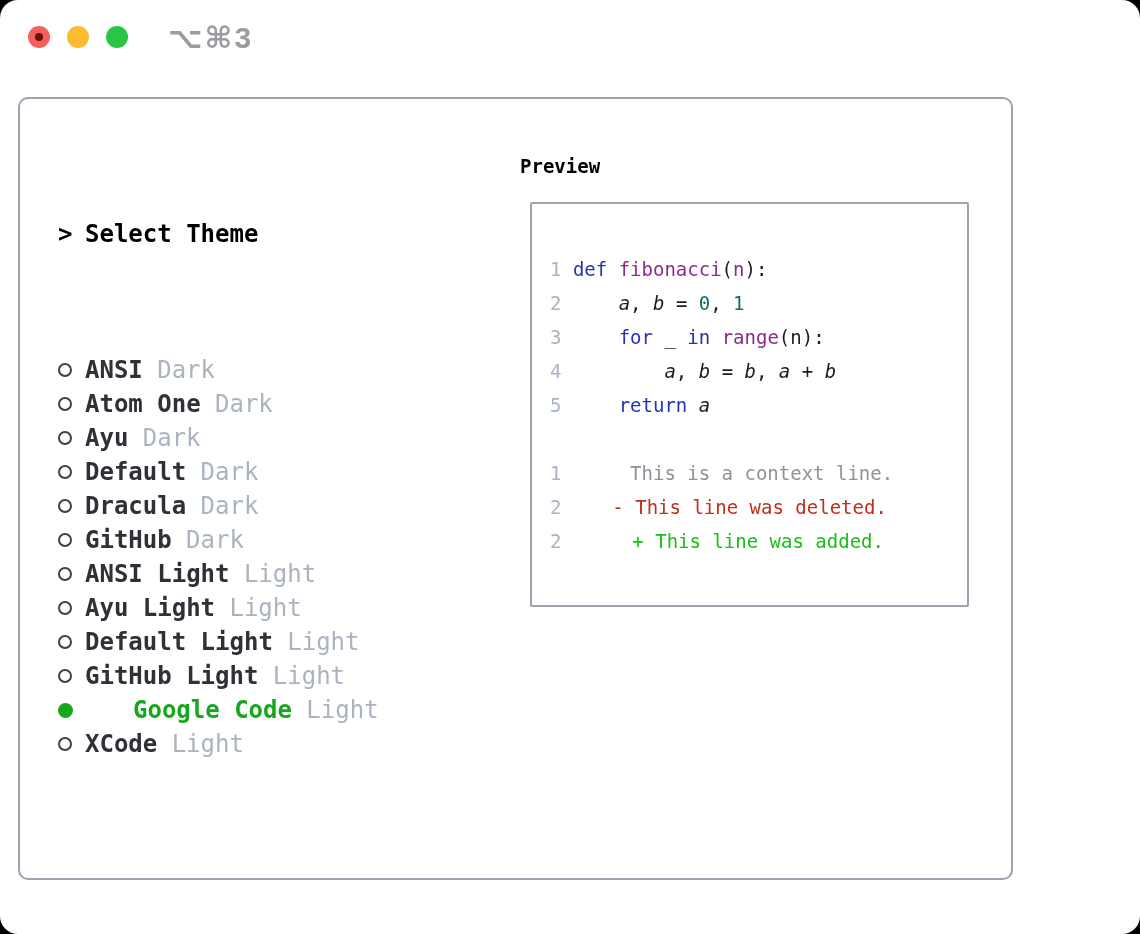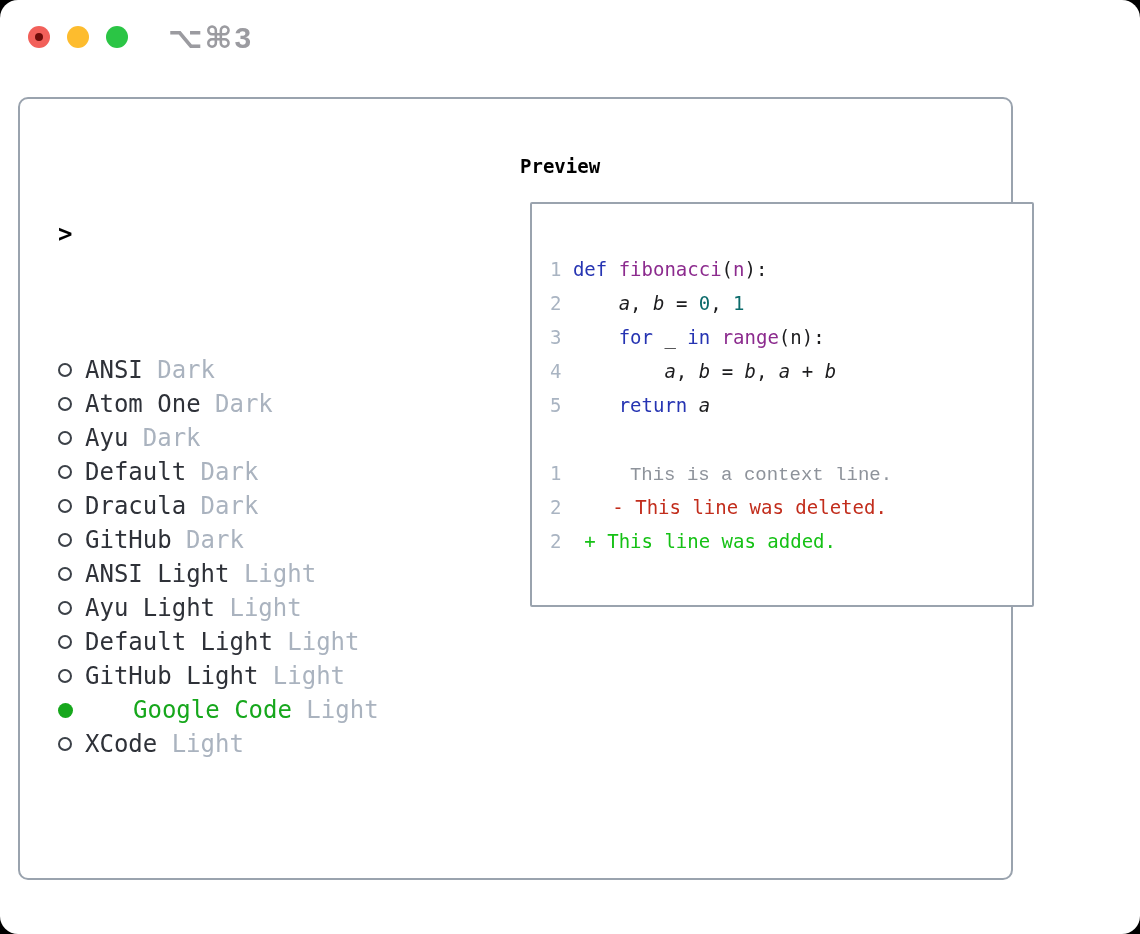--- a/index.html
+++ b/index.html
@@ -74,40 +74,40 @@
     border-radius: 50%;
     border: 2.5px solid #3c4148;
     box-sizing: border-box;
   }
   .radio.filled {
     border: none;
     width: 15px; height: 15px;
     background: var(--accent-green);
   }
   .header-label { font-weight: 700; color: #000; }
-  .iname { color: var(--text-dark); }
+  .iname { color: var(--text-dark); font-weight: bold; }
   .item.selected .iname { color: var(--accent-green); margin-left: 48px; }
   .itag { color: var(--muted-gray); margin-left: 0.6em; }
   .apply-section { margin-top: 34px; }
   
   .right-col {
     position: absolute;
     left: 500px; top: 50px;
     font-size: 19px;
     line-height: 34px;
   }
   .preview-title {
     font-weight: 700;
     color: #000;
     height: 34px; line-height: 34px;
   }
   .preview-box {
     margin-top: 19px;
     margin-left: 10px;
-    width: 504px; height: 405px;
+    width: 439px; height: 405px;
     box-sizing: border-box;
     border: 2px solid var(--border-gray);
     border-radius: 2px;
     background: #fff;
     padding: 48px 0 0 18px;
     overflow: hidden;
   }
   .code-block { white-space: pre; }
   .code-block.diff { margin-top: 34px; }
   .code-line { height: 34px; line-height: 34px; }
@@ -115,43 +115,44 @@
     display: inline-block;
     width: 1ch;
     margin-right: 1ch;
     color: var(--line-number-gray);
   }
   .tok.kw  { color: var(--keyword-blue); }
   .tok.fn  { color: var(--function-purple); }
   .tok.lit { color: var(--literal-teal); }
   .tok.pl  { color: #1d1d1f; }
   .tok.var { color: #1d1d1f; font-style: italic; }
-  .tok.ctx { color: var(--context-gray); font-family: Liberation Mono, monospace; }
+  .tok.ctx { color: var(--context-gray); }
   .tok.del { color: var(--deleted-red); margin-left: 28px; }
-  .tok.add { color: var(--added-green); }
+  .tok.add { color: var(--added-green); margin-left: 48px; }
 </style>
 </head>
 <body>
 
 <div class="window">
 
   <div class="titlebar">
     <span class="light red">
         <span class="inner-dot"></span>
       </span>
     <span class="light yellow"></span>
     <span class="light green"></span>
     <span class="win-title">⌥⌘3</span>
   </div>
 
   <div class="main-box">
 
     <div class="left-col">
       <div class="row">
         <span class="marker"><span class="cursor-glyph">&gt;</span></span>
+        <span class="header-label">Select Theme</span>
       </div>
 
       <div id="theme-items"><div class="row item"><span class="marker"><span class="radio"></span></span><span class="iname">ANSI</span><span class="itag">Dark</span></div><div class="row item"><span class="marker"><span class="radio"></span></span><span class="iname">Atom One</span><span class="itag">Dark</span></div><div class="row item"><span class="marker"><span class="radio"></span></span><span class="iname">Ayu</span><span class="itag">Dark</span></div><div class="row item"><span class="marker"><span class="radio"></span></span><span class="iname">Default</span><span class="itag">Dark</span></div><div class="row item"><span class="marker"><span class="radio"></span></span><span class="iname">Dracula</span><span class="itag">Dark</span></div><div class="row item"><span class="marker"><span class="radio"></span></span><span class="iname">GitHub</span><span class="itag">Dark</span></div><div class="row item"><span class="marker"><span class="radio"></span></span><span class="iname">ANSI Light</span><span class="itag">Light</span></div><div class="row item"><span class="marker"><span class="radio"></span></span><span class="iname">Ayu Light</span><span class="itag">Light</span></div><div class="row item"><span class="marker"><span class="radio"></span></span><span class="iname">Default Light</span><span class="itag">Light</span></div><div class="row item"><span class="marker"><span class="radio"></span></span><span class="iname">GitHub Light</span><span class="itag">Light</span></div><div class="row item selected"><span class="marker"><span class="radio filled"></span></span><span class="iname">Google Code</span><span class="itag">Light</span></div><div class="row item"><span class="marker"><span class="radio"></span></span><span class="iname">XCode</span><span class="itag">Light</span></div></div>
 
       <div class="apply-section">
         
         
       </div>
 
       

